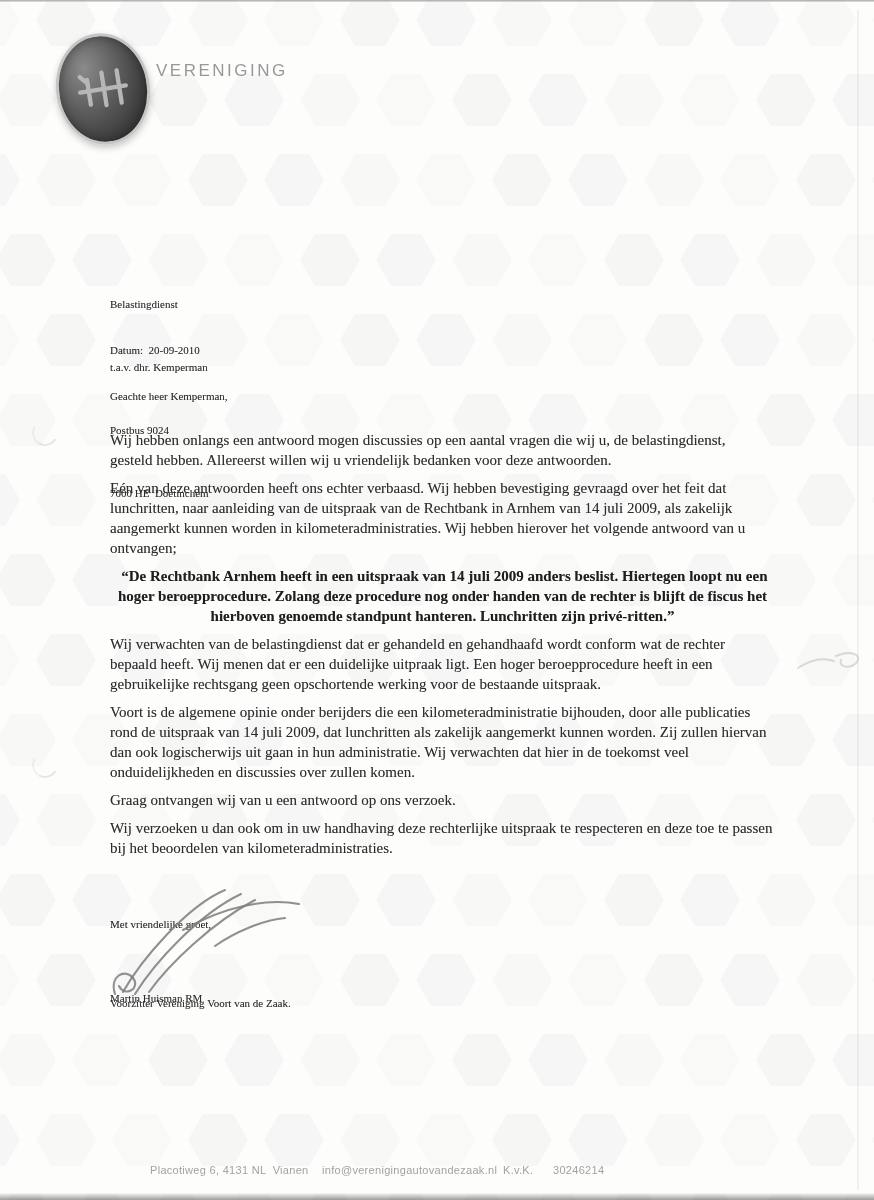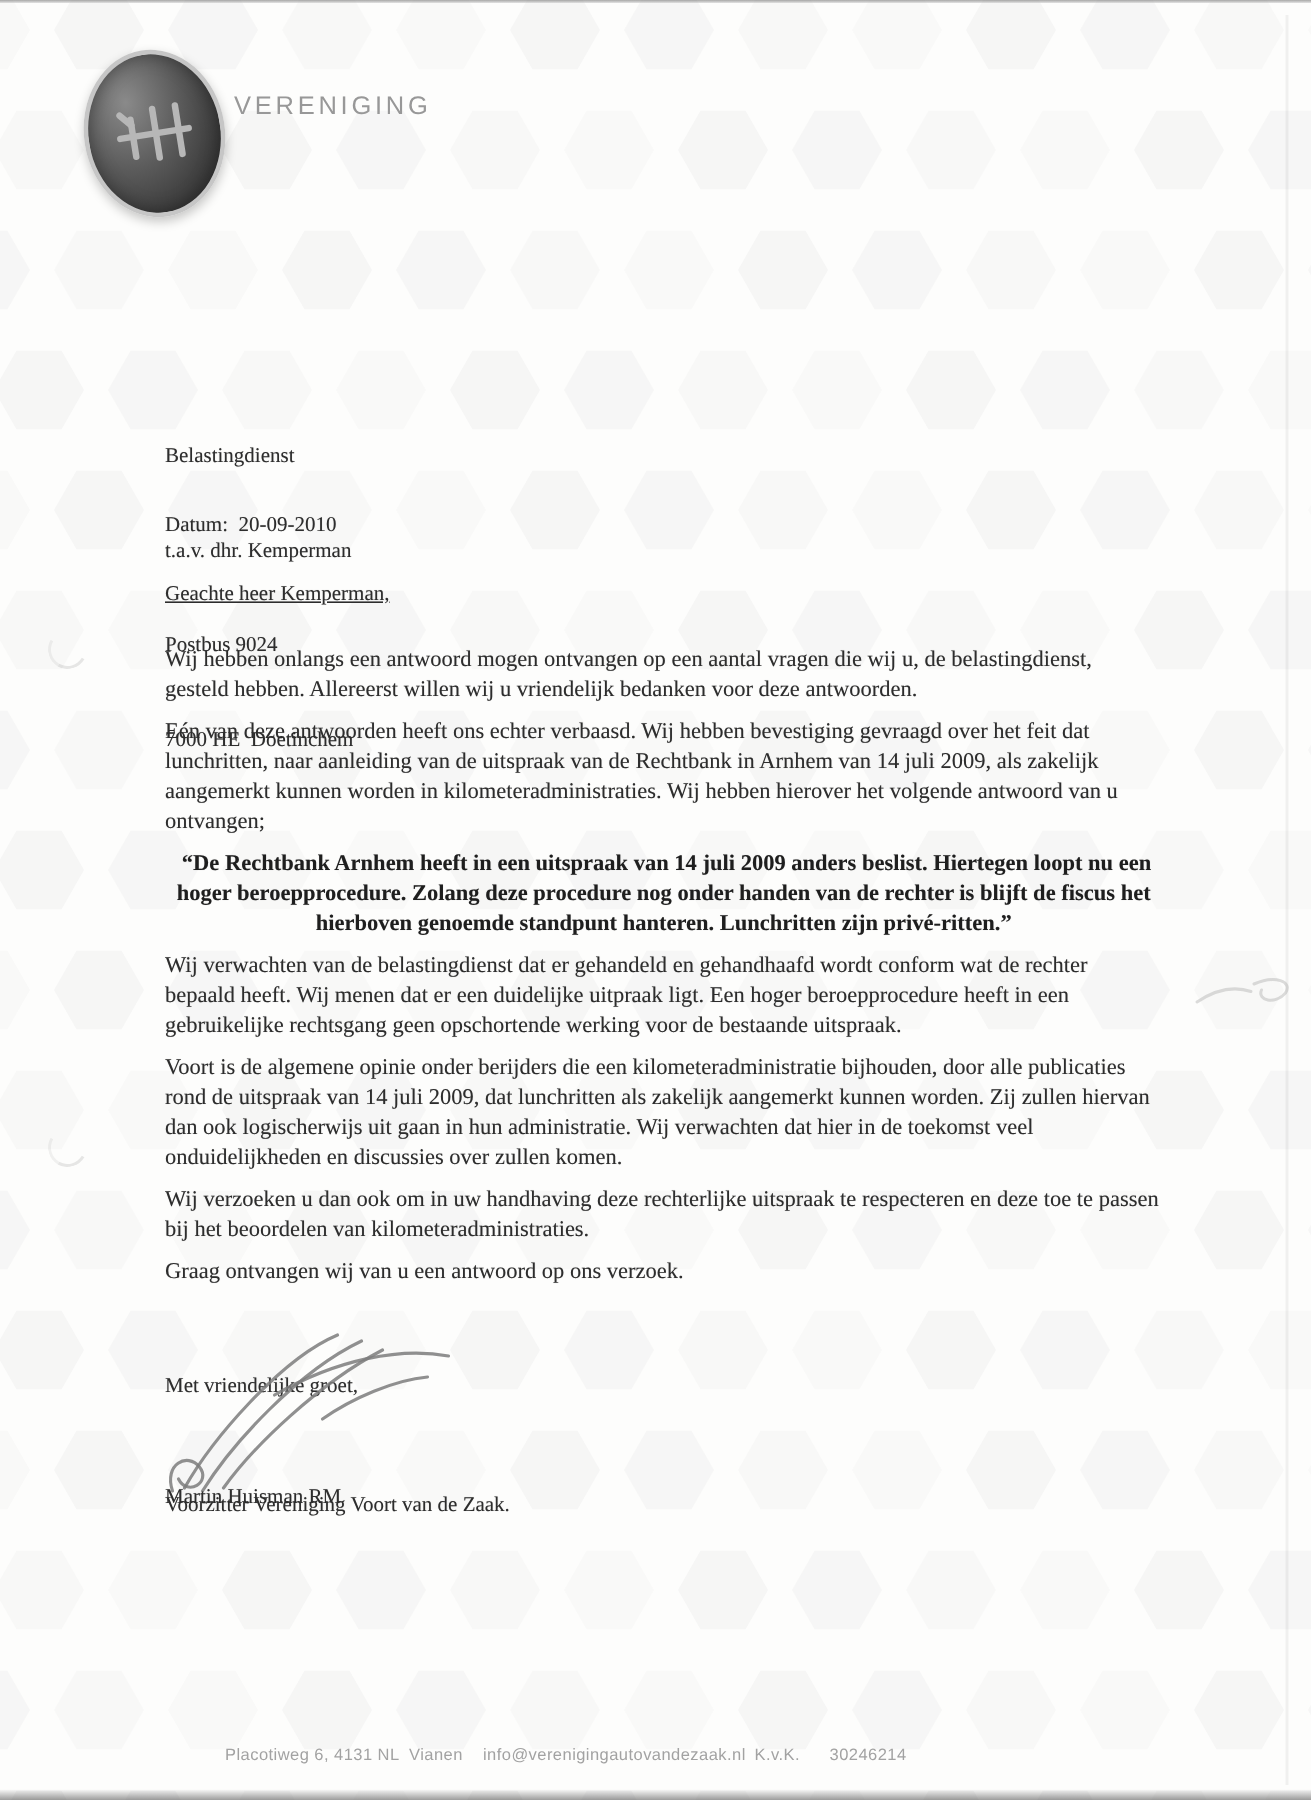--- a/index.html
+++ b/index.html
@@ -37,25 +37,25 @@
     box-shadow:0 3px 7px rgba(0,0,0,.22), inset 0 0 12px rgba(0,0,0,.35);
     display:flex;align-items:center;justify-content:center;
   }
   .shift-icon{width:58px;height:50px;}
   .shift-icon path{stroke:#b7b7b7;stroke-width:4.5;fill:none;stroke-linecap:round;}
   .org{position:absolute;left:156px;top:62px;font-family:"Liberation Sans",sans-serif;}
   .org-small{font-size:17px;line-height:1;color:#989898;letter-spacing:2.5px;margin-bottom:7px;}
   .org-large{font-size:28px;line-height:1;font-weight:700;color:#3e3e3e;letter-spacing:.5px;}
 
   
-  .txt{white-space:pre-wrap;font-size:14px;line-height:21px;
+  .txt{white-space:pre-wrap;font-size:11px;line-height:21px;
     text-shadow:0 0 .5px rgba(40,40,40,.35);}
   .recipient{position:absolute;left:110px;top:252px;}
   .date{position:absolute;left:110px;top:340px;}
-  .salutation{position:absolute;left:110px;top:386px;text-decoration:underline;}
+  .salutation{position:absolute;left:110px;top:386px;}
   .body-text{position:absolute;left:110px;top:430px;width:665px;}
   .body-text p{margin:0 0 8px 0;white-space:pre-wrap;font-size:15px;line-height:20px;
     text-shadow:0 0 .5px rgba(40,40,40,.35);}
   .body-text p.bold{font-weight:700;color:#1e1e1e;text-align:center;}
 
   
   .valediction{position:absolute;left:110px;top:914px;}
   .signature{position:absolute;left:95px;top:876px;width:230px;height:120px;}
   .signature path{stroke:#7d7d7d;stroke-width:2.1;fill:none;stroke-linecap:round;opacity:.85;}
   .signer-name{position:absolute;left:110px;top:972px;margin-top:16px;}
@@ -316,27 +316,27 @@
       <div>Belastingdienst</div>
       <div>t.a.v. dhr. Kemperman</div>
       <div>Postbus 9024</div>
       <div>7000 HE  Doetinchem</div>
     </div>
 
     <div class="date txt">Datum:  20-09-2010</div>
     <div class="salutation txt">Geachte heer Kemperman,</div>
 
     <div class="body-text">
-      <p>Wij hebben onlangs een antwoord mogen ontvangen op een aantal vragen die wij u, de belastingdienst,  gesteld hebben. Allereerst willen wij u vriendelijk bedanken voor deze antwoorden.</p>
+      <p>Wij hebben onlangs een antwoord mogen discussies op een aantal vragen die wij u, de belastingdienst,  gesteld hebben. Allereerst willen wij u vriendelijk bedanken voor deze antwoorden.</p>
       <p>Eén van deze antwoorden heeft ons echter verbaasd. Wij hebben bevestiging gevraagd over het feit dat lunchritten, naar aanleiding van de uitspraak van de Rechtbank in Arnhem van 14 juli 2009, als zakelijk aangemerkt kunnen worden in kilometeradministraties. Wij hebben hierover het volgende antwoord van u ontvangen;</p>
       <p class="bold"> “De Rechtbank Arnhem heeft in een uitspraak van 14 juli 2009 anders beslist. Hiertegen loopt nu een hoger beroepprocedure. Zolang deze procedure nog onder handen van de rechter is blijft de fiscus het hierboven genoemde standpunt hanteren. Lunchritten zijn privé-ritten.”</p>
       <p>Wij verwachten van de belastingdienst dat er gehandeld en gehandhaafd wordt conform wat de rechter bepaald heeft. Wij menen dat er een duidelijke uitpraak ligt. Een hoger beroepprocedure heeft in een gebruikelijke rechtsgang geen opschortende werking voor de bestaande uitspraak.</p>
       <p>Voort is de algemene opinie onder berijders die een kilometeradministratie bijhouden, door alle publicaties rond de uitspraak van 14 juli 2009, dat lunchritten als zakelijk aangemerkt kunnen worden. Zij zullen hiervan dan ook logischerwijs uit gaan in hun administratie. Wij verwachten dat hier in de toekomst veel onduidelijkheden en discussies over zullen komen.</p>
+      <p>Graag ontvangen wij van u een antwoord op ons verzoek.</p>
       <p>Wij verzoeken u dan ook om in uw handhaving deze rechterlijke uitspraak te respecteren en deze toe te passen bij het beoordelen van kilometeradministraties.</p>
-      <p>Graag ontvangen wij van u een antwoord op ons verzoek.</p>
     </div>
 
     <div class="valediction txt">Met vriendelijke groet,</div>
     <svg class="signature" viewBox="0 0 230 120">
       <path d="M28 116 C 46 84, 92 30, 130 14"></path>
       <path d="M40 118 C 60 86, 104 38, 146 18"></path>
       <path d="M54 116 C 74 88, 118 46, 160 24"></path>
       <path d="M88 54 C 130 30, 172 22, 204 28"></path>
       <path d="M20 118 C 14 100, 30 92, 38 102 C 46 112, 30 122, 24 110"></path>
       <path d="M120 70 C 140 56, 168 44, 190 42"></path>

